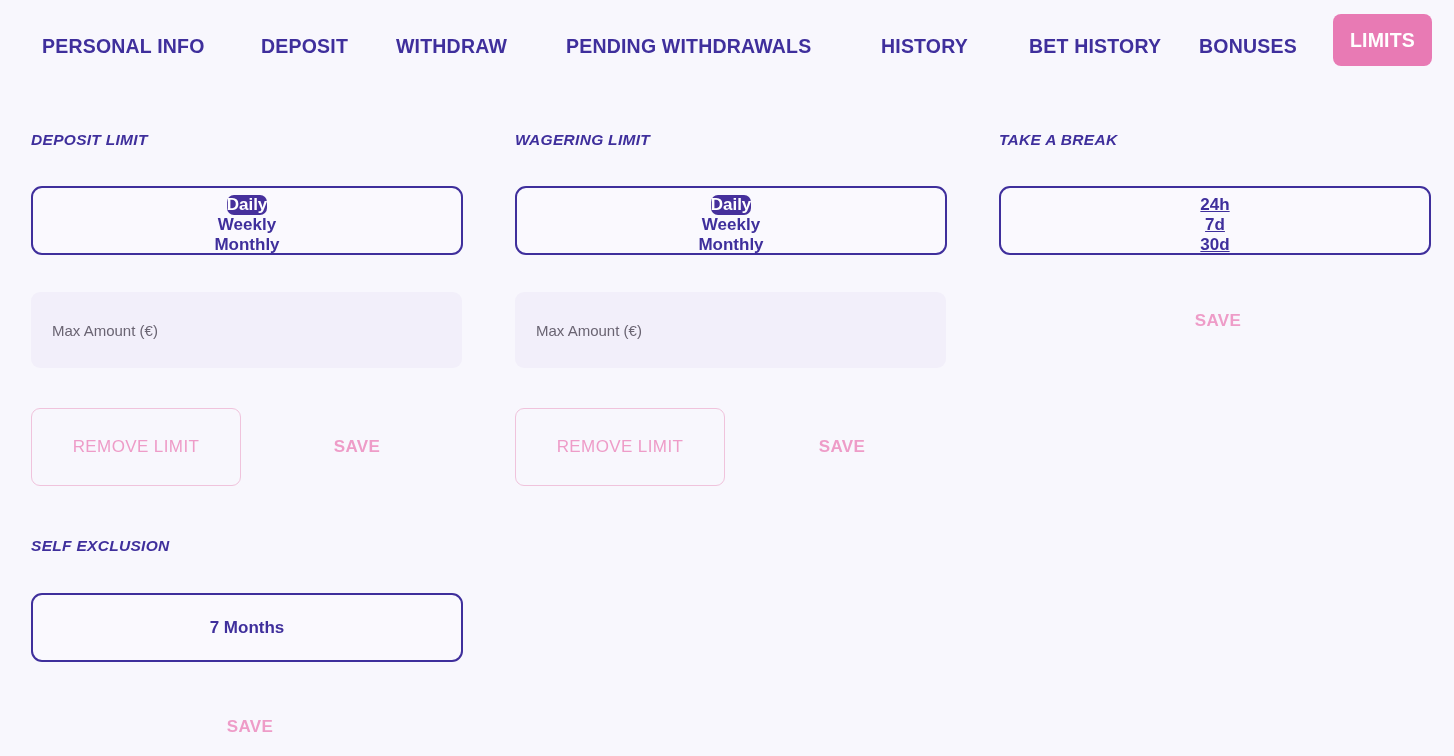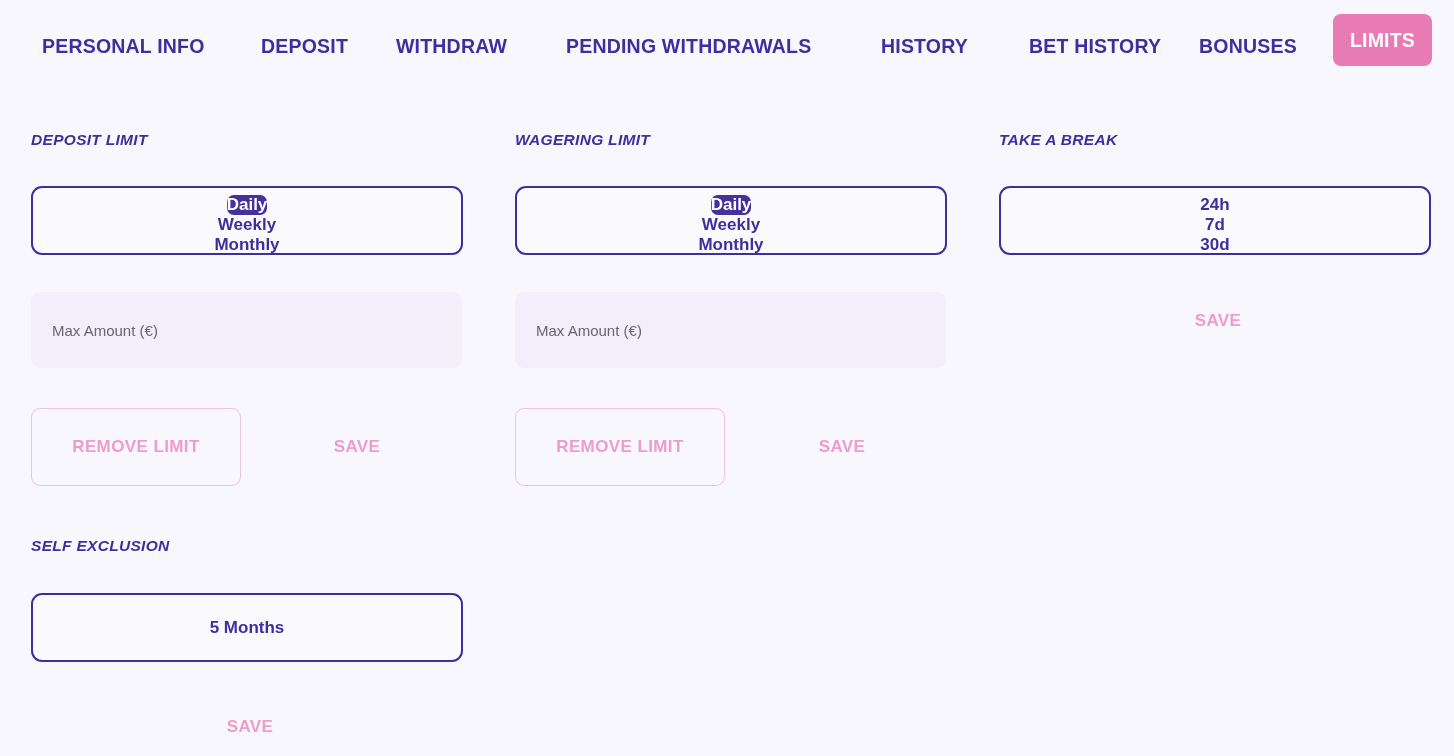--- a/index.html
+++ b/index.html
@@ -121,21 +121,21 @@
 
   
   .btn-outline-pink {
     position: absolute;
     box-sizing: border-box;
     background: transparent;
     border: 1.4px solid #f0c3dc;
     border-radius: 9px;
     color: #ee9cc8;
     font-size: 17px;
-    font-weight: bold;
+    font-weight: normal;
     letter-spacing: 0.4px;
     text-transform: uppercase;
     font-stretch: condensed;
     cursor: pointer;
     display: flex;
     align-items: center;
     justify-content: center;
     font-family: "Liberation Sans", sans-serif;
   }
   .btn-text-pink {
@@ -194,27 +194,27 @@
 </div>
 
 <input class="amount-input" type="text" style="left: 515px; top: 292px; width: 431px; height: 76px;" placeholder="Max Amount (€)">
 
 <button class="btn-outline-pink" style="left:515px; top:408px; width:210px; height:78px;">Remove Limit</button>
 
 <button class="btn-text-pink" style="left:792px; top:437px; width:100px; height:20px;">Save</button>
 
 <div class="section-heading" style="left:999px; top:130px;">TAKE A BREAK</div>
 
-<div class="segmented" style="left:999px; top:186px; width:432px; height:69px;">
+<div class="segmented" style="left:999px; top:186px; width:432px; height:69px;text-decoration:underline;">
   <div class="seg-option" style="height:55px;">24h</div>
   <div class="seg-option" style="height:55px;">7d</div>
   <div class="seg-option" style="height:55px;">30d</div>
 </div>
 
 <button class="btn-text-pink" style="left:1168px; top:311px; width:100px; height:20px;">Save</button>
 
 <div class="section-heading" style="left:31px; top:536px;">SELF EXCLUSION</div>
 
 <div class="segmented" style="left:31px; top:593px; width:432px; height:69px;">
-  <div class="seg-option" style="height:55px;">5 Months</div>
+  <div class="seg-option" style="height:55px;">7 Months</div>
 </div>
 
 <button class="btn-text-pink" style="left:200px; top:717px; width:100px; height:20px;">Save</button>
 
 </body></html>

